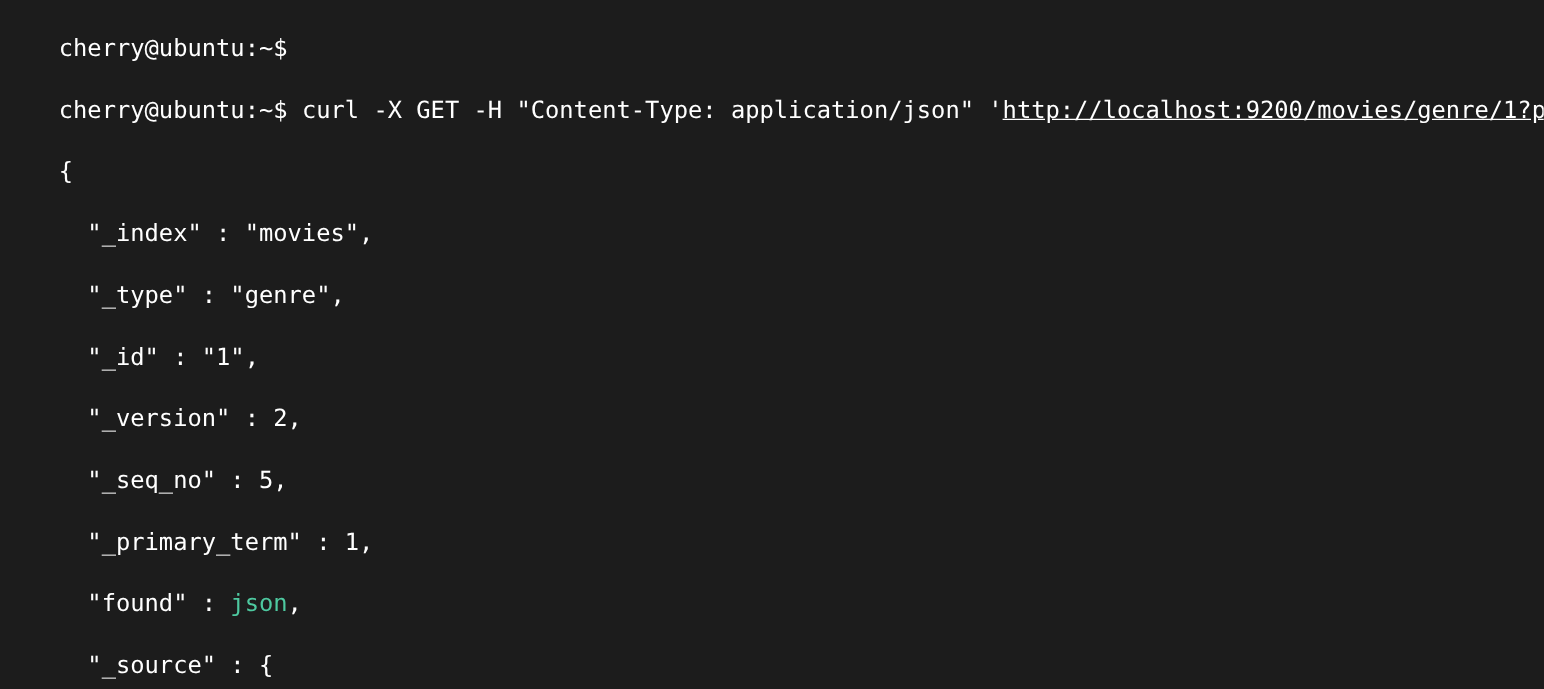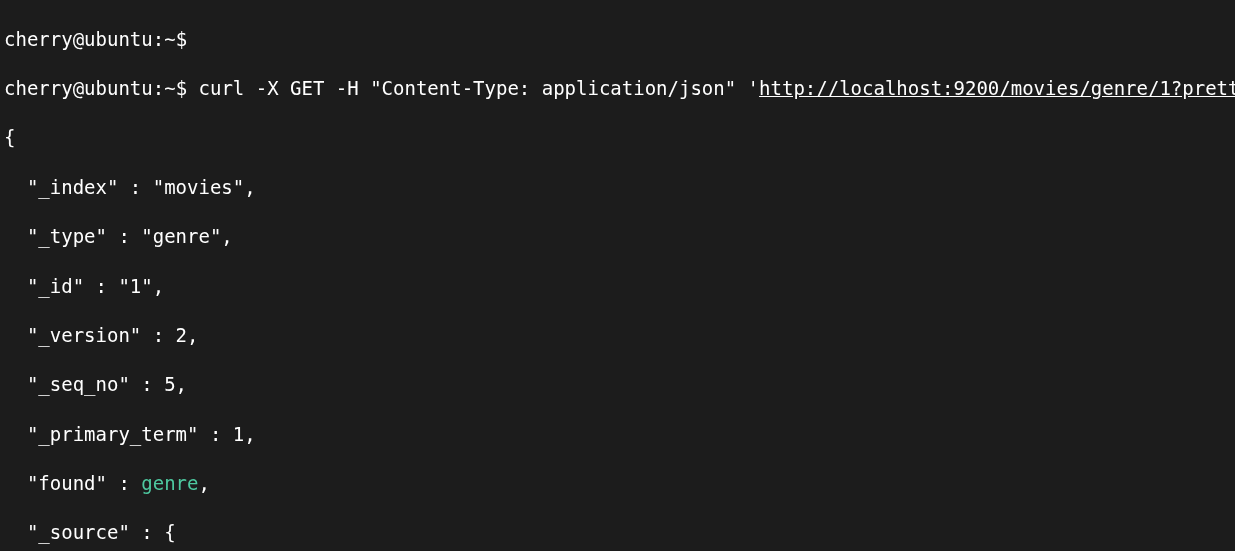--- a/index.html
+++ b/index.html
@@ -18,36 +18,36 @@
     padding: 2px 4px 0 4px;
     white-space: pre;
   }
   .prompt-user { color: #ffffff; }
   .prompt-sep  { color: #ffffff; }
   .prompt-host { color: #ffffff; }
   .prompt-path { color: #ffffff; }
   .cmd         { color: #ffffff; }
   .url         { color: #ffffff; text-decoration: underline; }
   .bool        { color: #4ec9a0; }
-  .line        { display: block; }
+  .line        { display: block; margin-left: 43px; }
 </style>
 </head>
 <body>
 
 <div class="terminal">
 <span class="line"><span class="prompt-user">cherry</span><span class="prompt-sep">@</span><span class="prompt-host">ubuntu</span><span class="prompt-sep">:</span><span class="prompt-path">~</span><span class="prompt-sep">$</span></span>
 <span class="line"><span class="prompt-user">cherry</span><span class="prompt-sep">@</span><span class="prompt-host">ubuntu</span><span class="prompt-sep">:</span><span class="prompt-path">~</span><span class="prompt-sep">$</span> <span class="cmd">curl -X GET -H "Content-Type: application/json" '</span><span class="url">http://localhost:9200/movies/genre/1?pretty</span></span>
 <span class="line">{</span>
 <span class="line">  "_index" : "movies",</span>
 <span class="line">  "_type" : "genre",</span>
 <span class="line">  "_id" : "1",</span>
 <span class="line">  "_version" : 2,</span>
 <span class="line">  "_seq_no" : 5,</span>
 <span class="line">  "_primary_term" : 1,</span>
-<span class="line"><span>  "found" : </span><span class="bool">genre</span><span>,</span></span>
+<span class="line"><span>  "found" : </span><span class="bool">json</span><span>,</span></span>
 <span class="line">  "_source" : {</span>
 
 
 
 
 
 
 
 
 

